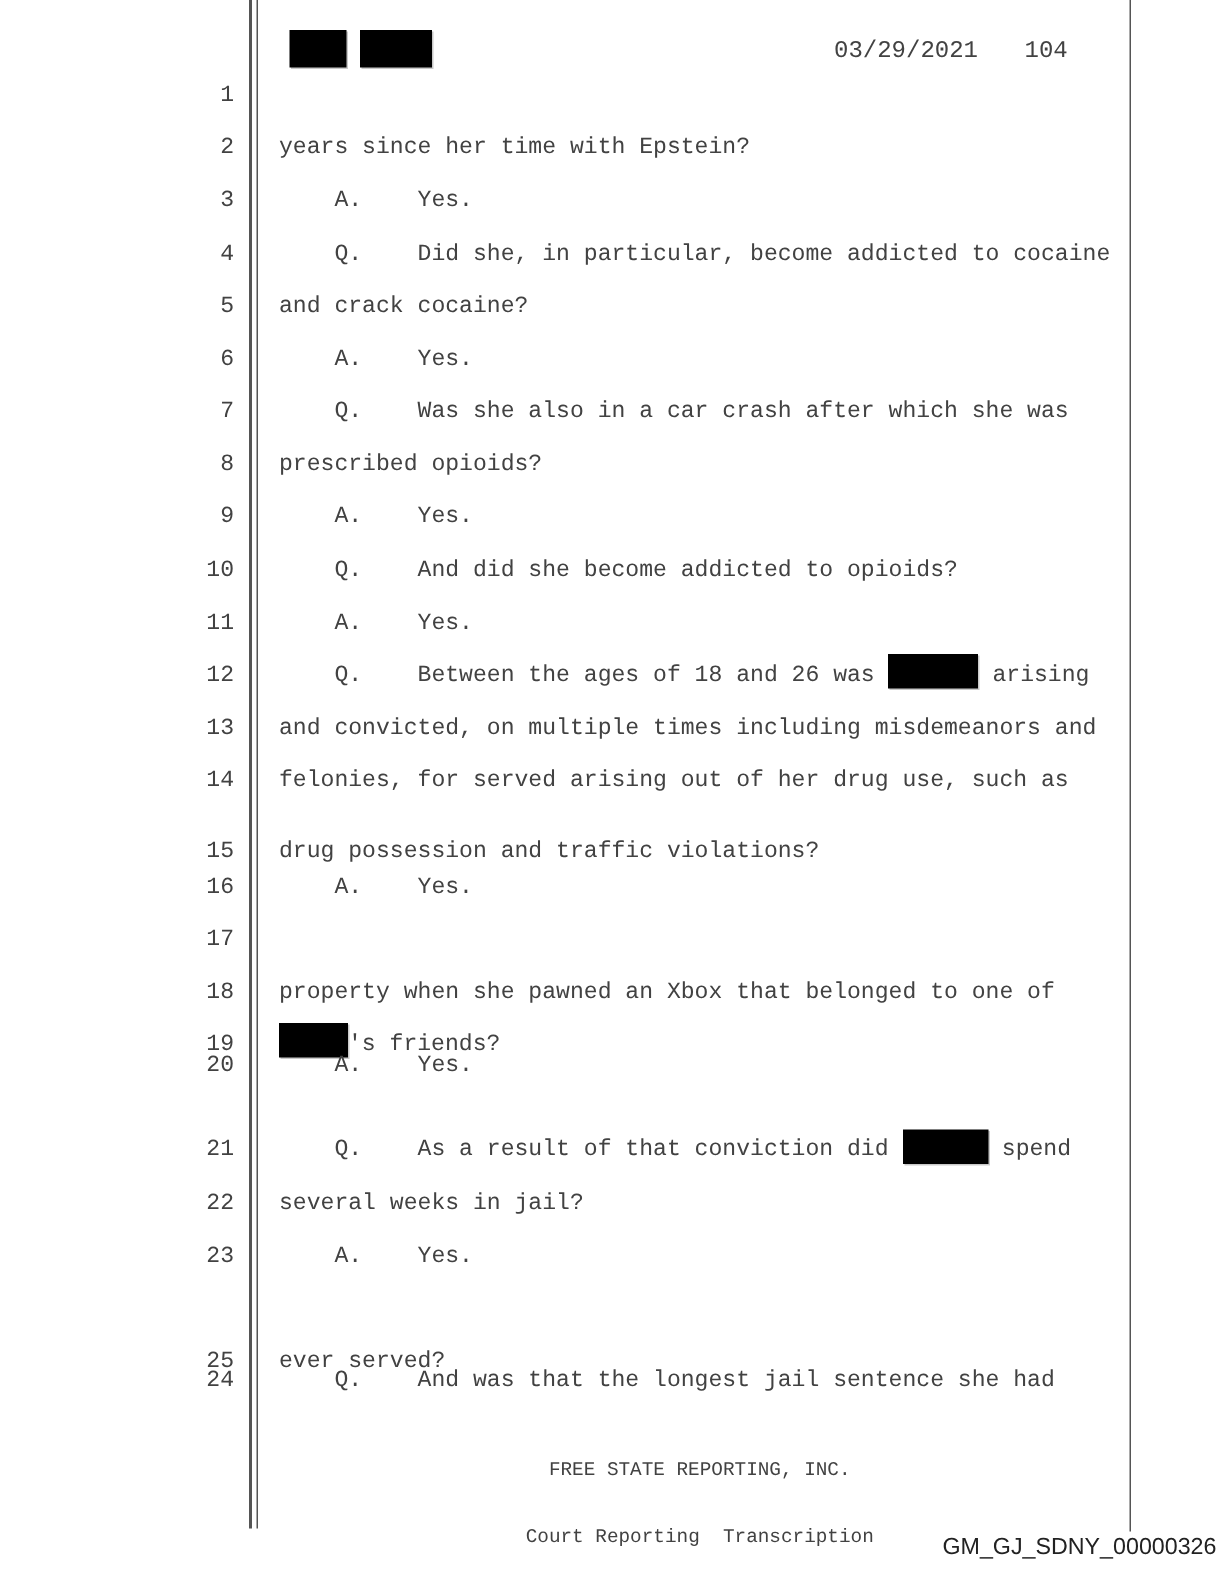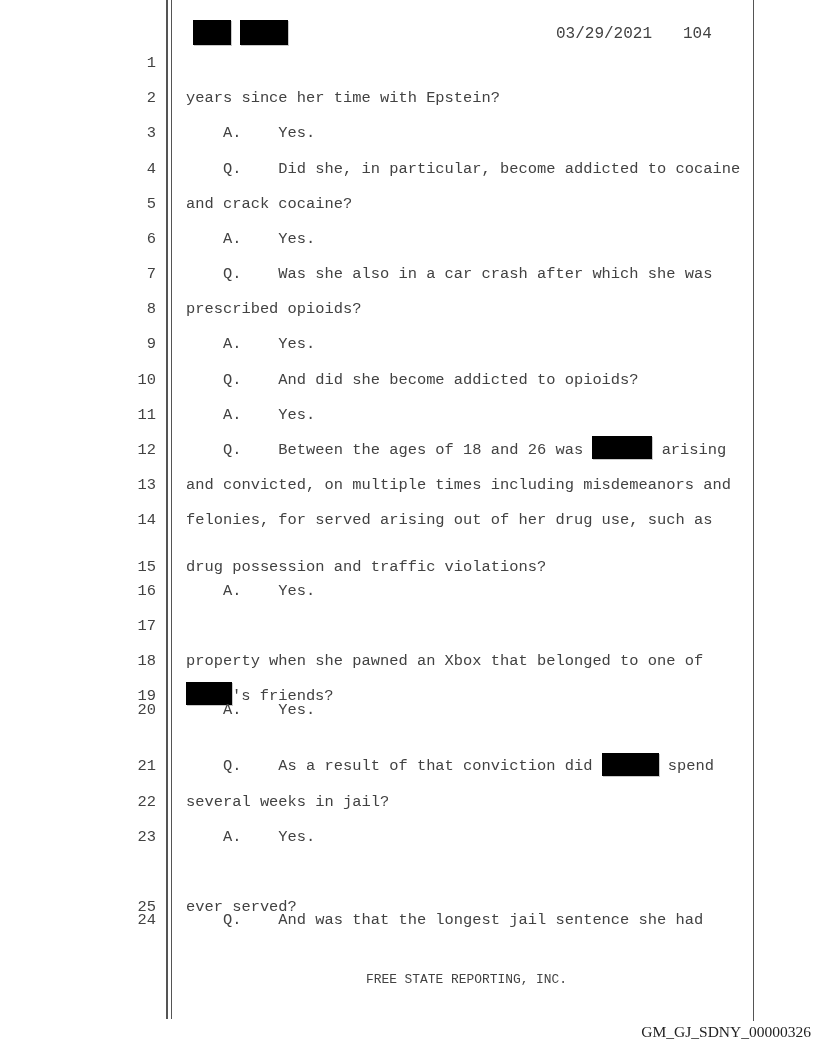--- a/index.html
+++ b/index.html
@@ -71,21 +71,21 @@
     width: 561px;
     text-align: center;
     font-size: 12.9px;
     line-height: 15px;
     white-space: pre;
   }
   .bates {
     position: absolute;
     right: 5px;
     top: 1023px;
-    font-family: Liberation Serif, serif;
+    font-family: Liberation Sans, sans-serif;
     font-size: 15.5px;
     color: #222222;
   }
 </style>
 </head>
 <body>
 
 <div class="page">
 
   <div class="rule rule-left-outer"></div>
@@ -123,19 +123,20 @@
       <div class="line" style="top: 700px;"><span class="line-number">20</span><span class="line-text"><span>    A.    Yes.</span></span></div>
       <div class="line" style="top: 756.4px;"><span class="line-number">21</span><span class="line-text"><span>    Q.    As a result of that conviction did </span><span class="redaction" style="width: 57px;"></span><span> spend</span></span></div>
       <div class="line" style="top: 791.57px;"><span class="line-number">22</span><span class="line-text"><span>several weeks in jail?</span></span></div>
       <div class="line" style="top: 826.74px;"><span class="line-number">23</span><span class="line-text"><span>    A.    Yes.</span></span></div>
       <div class="line" style="top: 861.91px; margin-top: 48px;"><span class="line-number">24</span><span class="line-text"><span>    Q.    And was that the longest jail sentence she had</span></span></div>
       <div class="line" style="top: 897.08px;"><span class="line-number">25</span><span class="line-text"><span>ever served?</span></span></div>
     </div>
 
   <div class="footer">
     <div>FREE STATE REPORTING, INC.</div>
+    <div>Court Reporting  Transcription</div>
     
     
   </div>
 
   <div class="bates">GM_GJ_SDNY_00000326</div>
 
 </div>
 
 </body></html>

